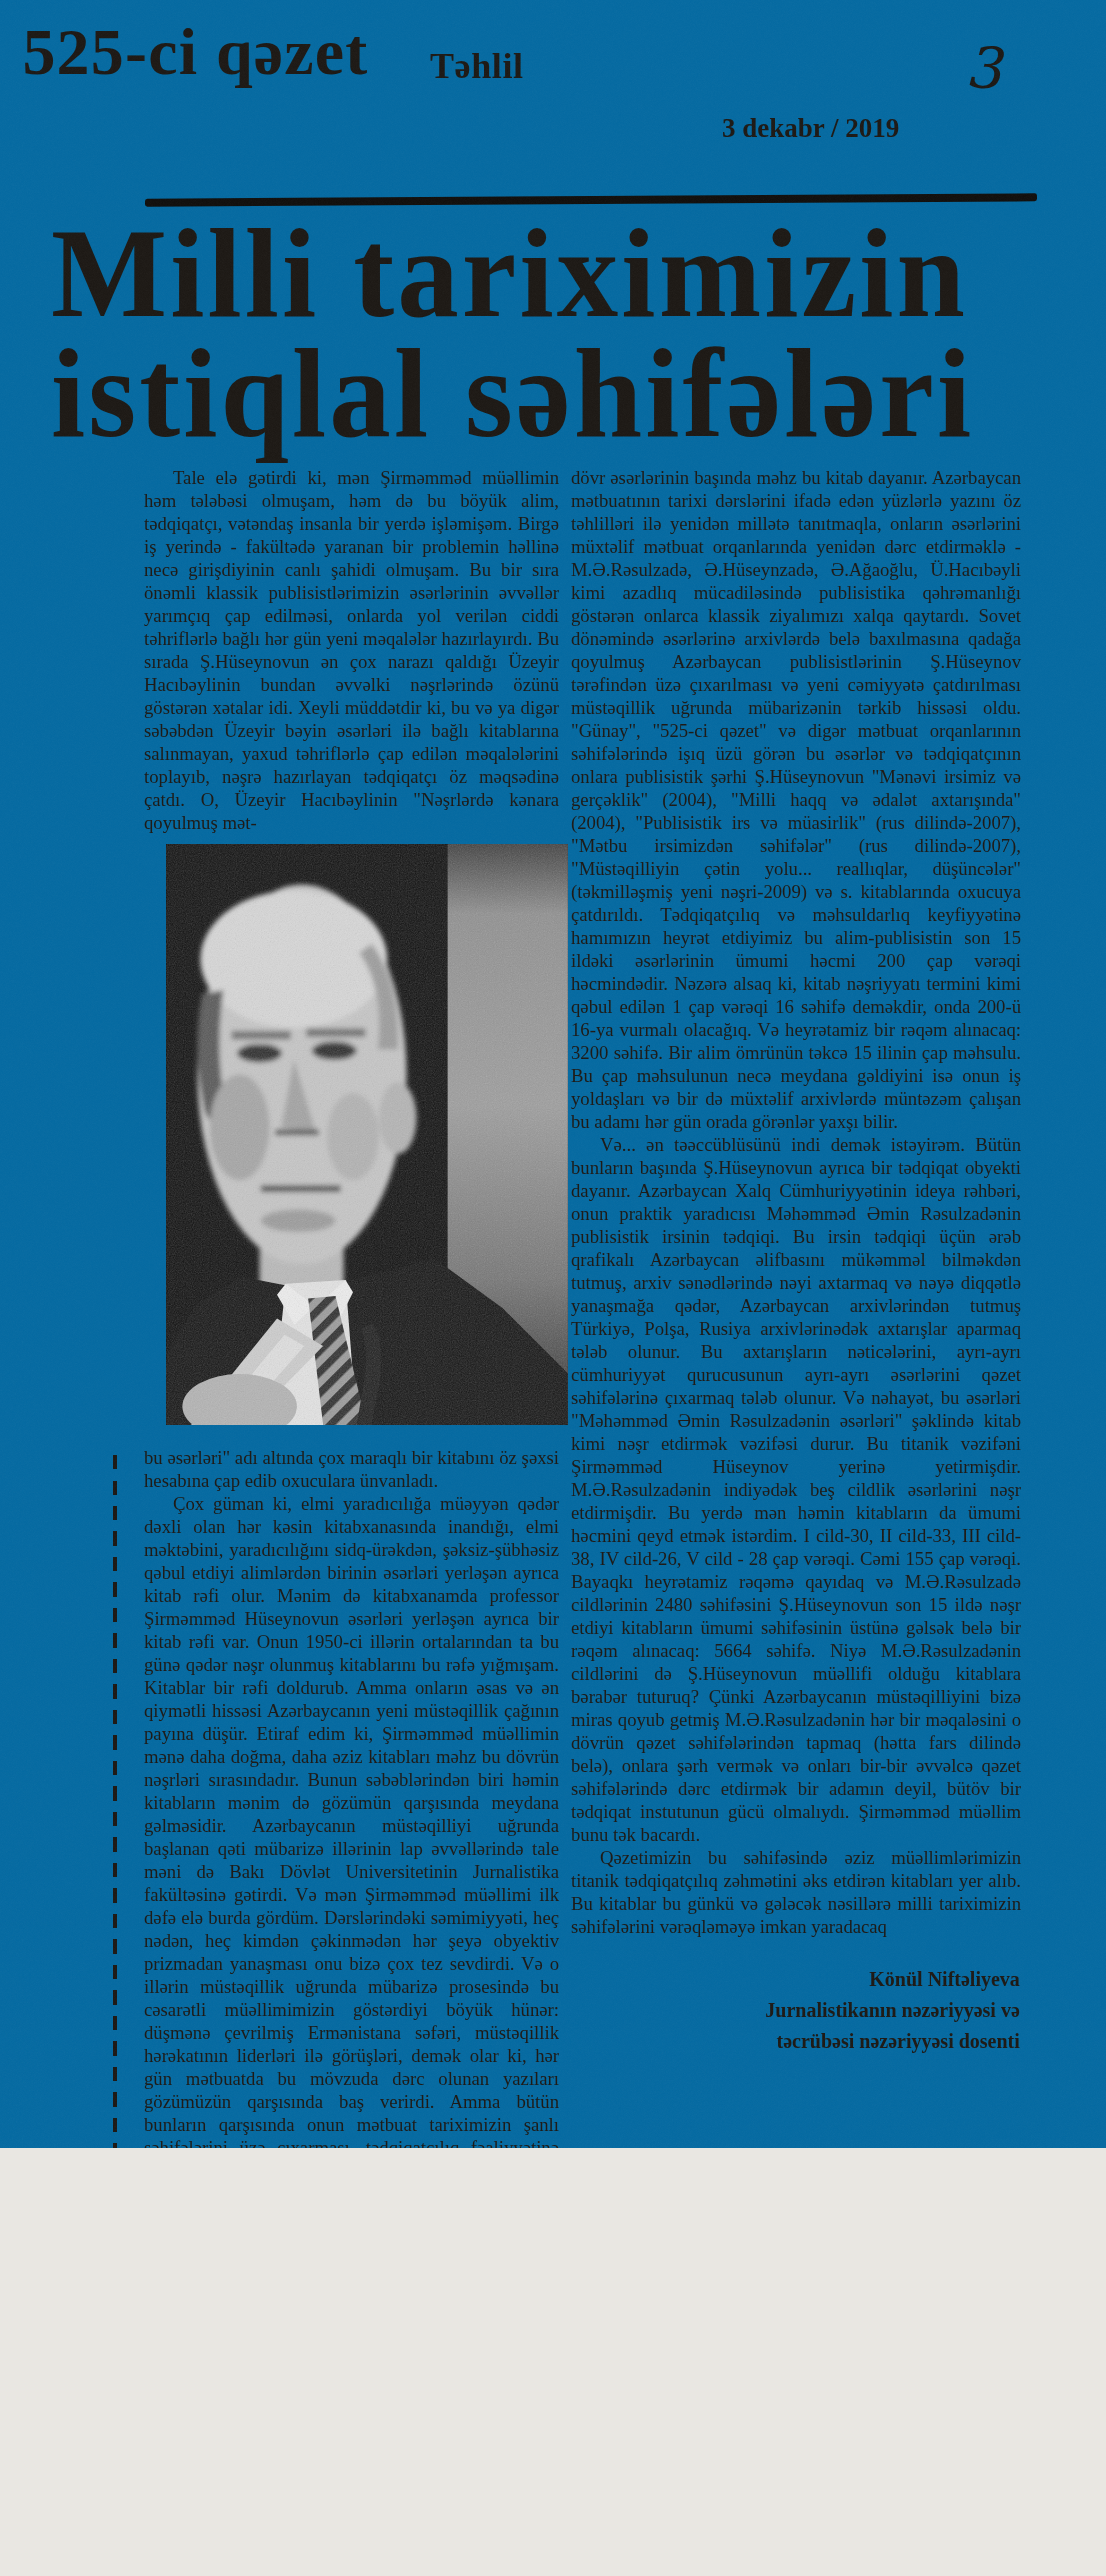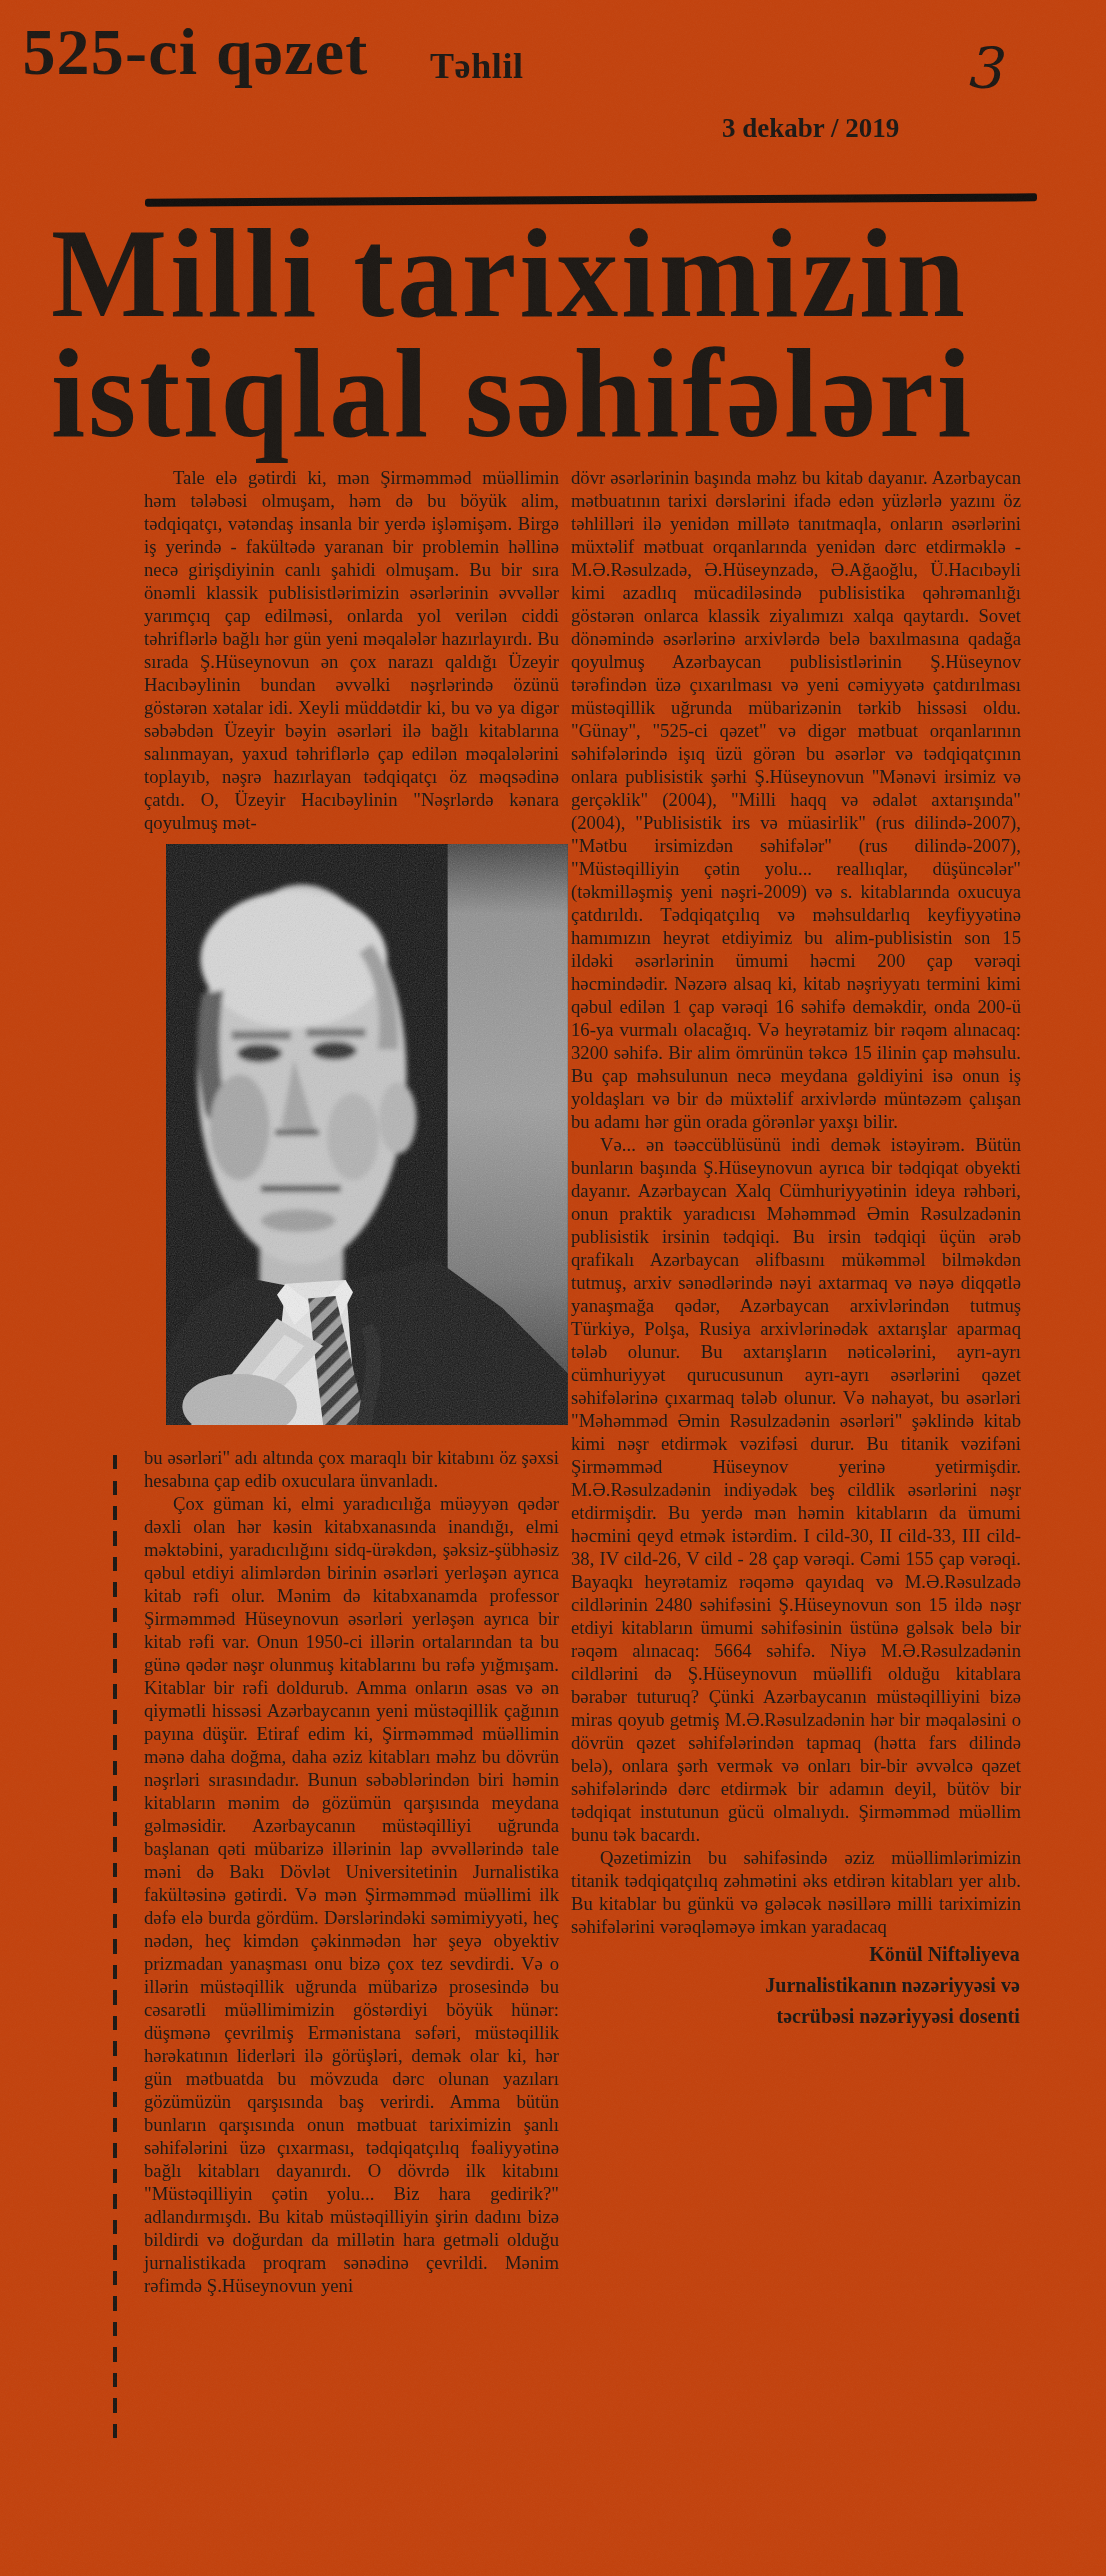--- a/index.html
+++ b/index.html
@@ -1,20 +1,20 @@
 <!DOCTYPE html>
 <html style="font-size:10px"><head>
 <meta charset="utf-8">
 <style>
   html,body{margin:0;padding:0;background:#e9e7e2;}
   #page{
     position:relative;
-    width:1106px;height:2576px;
+    width:1106px;height:2148px;
     margin:0 auto;
-    background:#c2410c;
+    background:#0369a1;
     color:#1b1713;
     font-family:"Liberation Serif","DejaVu Serif",serif;
     overflow:hidden;
   }
   .np-name{
     position:absolute;left:22.4px;top:13.7px;
     font-size:66px;font-weight:bold;letter-spacing:1.2px;
     white-space:nowrap;
   }
   .section-label{
@@ -55,21 +55,21 @@
   .para{margin:0;text-indent:29px;}
   .para.noindent{text-indent:0;}
   .photo-frame{
     width:402px;height:581px;
     margin:10px 0 21px 22.4px;
     overflow:hidden;
     background:#0e0e0e;
   }
   .photo-frame svg{display:block;}
   .byline{
-    margin-top:1px;padding-right:1.2px;
+    margin-top:26px;padding-right:1.2px;
     text-align:right;font-weight:bold;
     font-size:20px;line-height:31px;
   }
   .byline div{white-space:nowrap;}
   .cutout-dashed-line{
     position:absolute;left:113px;top:1455px;
     width:3.7px;height:985px;
     background:repeating-linear-gradient(to bottom,#1b1713 0px,#1b1713 14.3px,transparent 14.3px,transparent 25.5px);
   }
   .grain-overlay{

